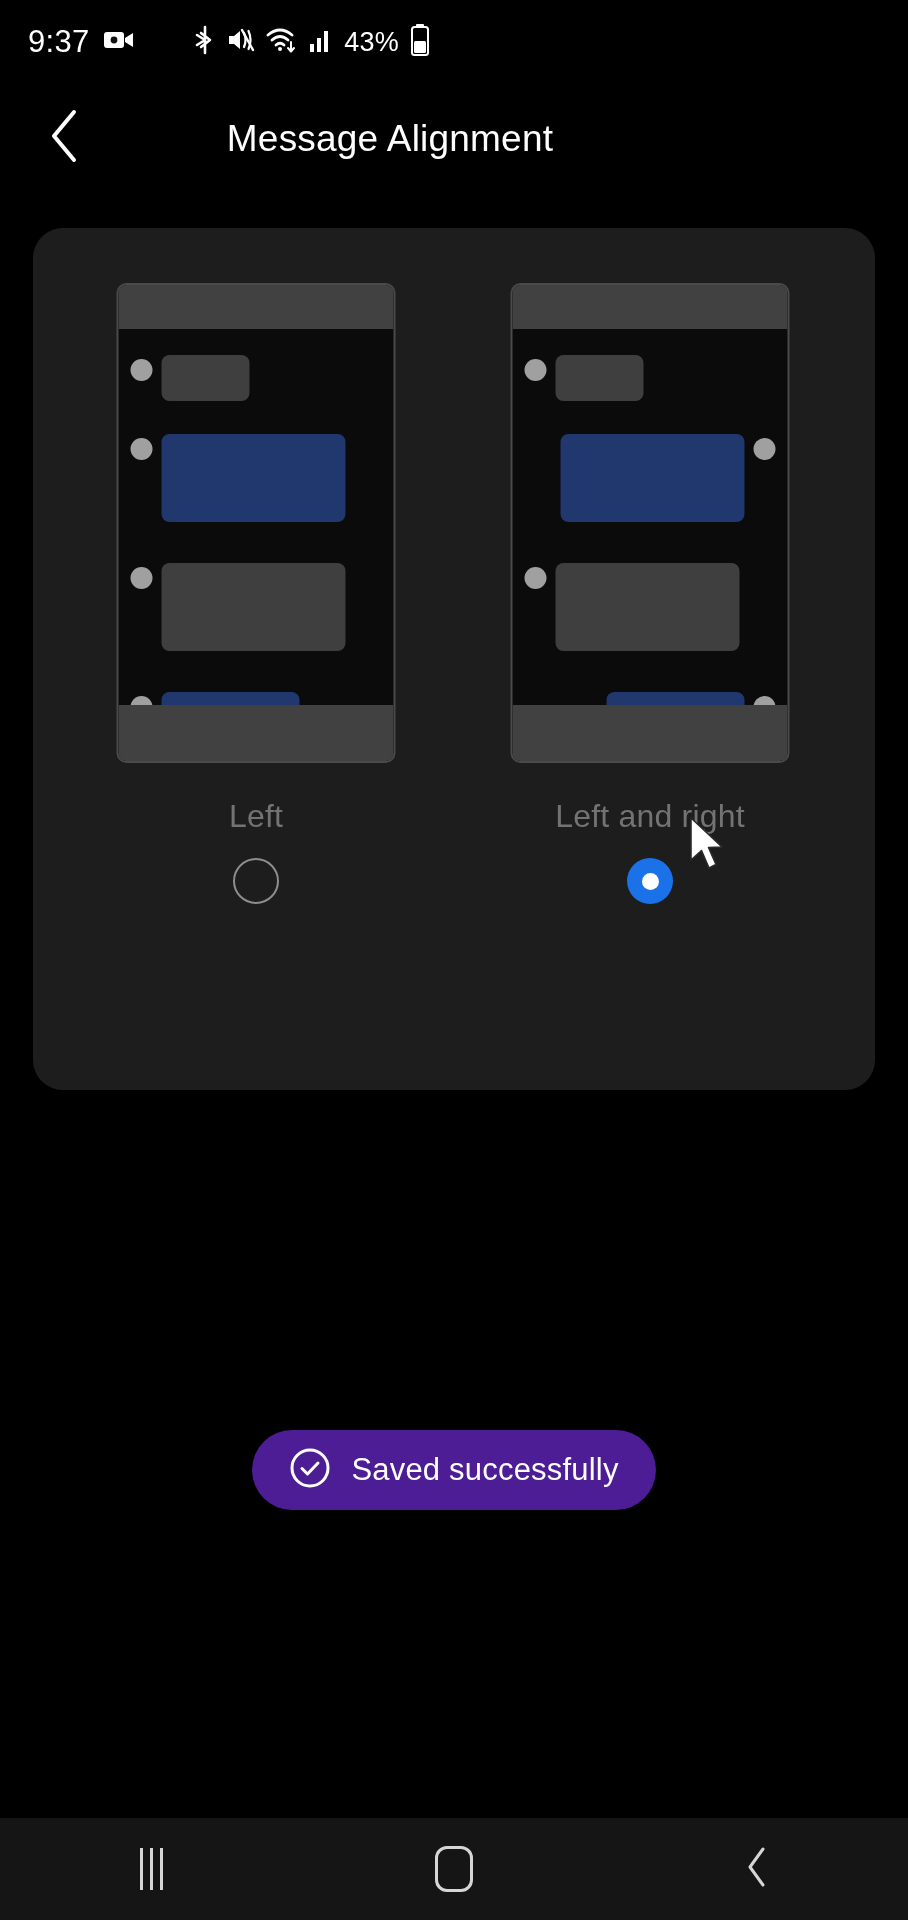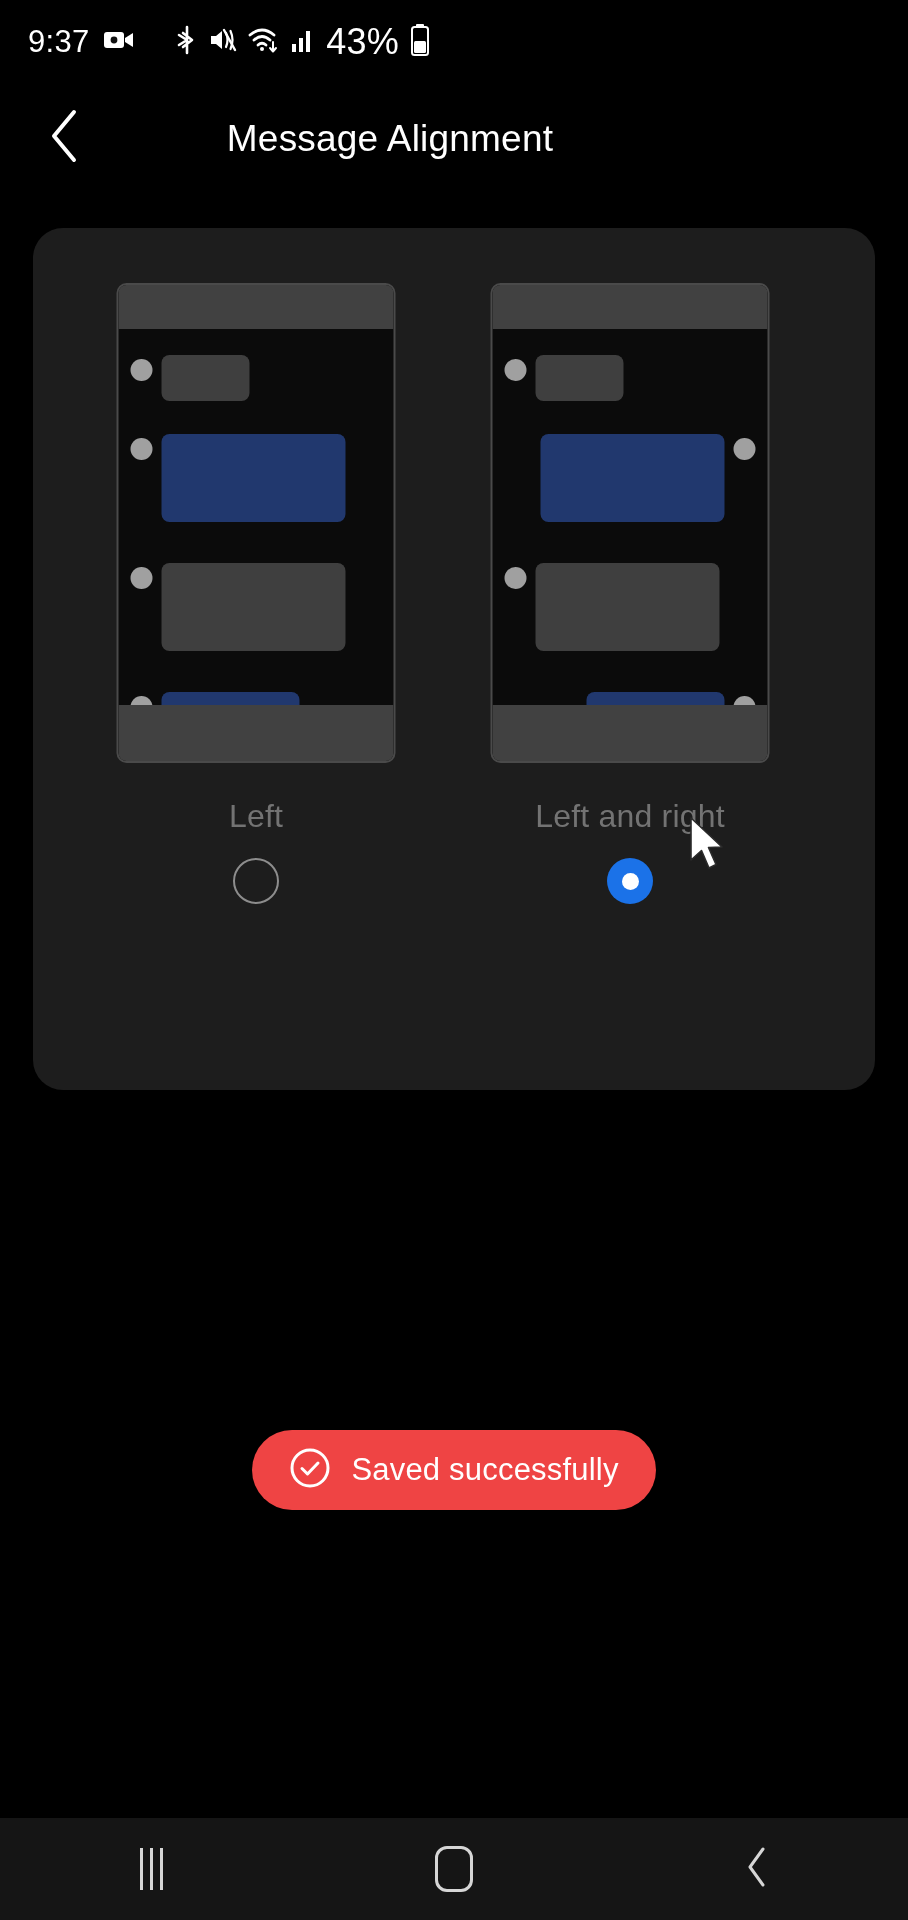--- a/index.html
+++ b/index.html
@@ -12,21 +12,21 @@
   #root { position:relative; width:908px; height:1920px; background:#000; }
 
   
   .statusbar{
     position:absolute; top:0; left:0; width:860px; height:84px;
     display:flex; align-items:center;
   }
   .sb-left{ position:absolute; left:28px; top:0; height:84px; display:flex; align-items:center; gap:14px; }
   .sb-clock{ color:#ffffff; font-size:31px; letter-spacing:.3px; }
   .sb-right{ position:absolute; right:430px; top:0; height:84px; display:flex; align-items:center; gap:11px;}
-  .sb-batt-text{ color:#ffffff; font-size:36px; letter-spacing:.2px; }
+  .sb-batt-text{ color:#ffffff; font-size:27px; letter-spacing:.2px; }
   .ic{ display:block; }
 
   
   .header{
     position:absolute; top:84px; left:0; width:908px; height:110px;
   }
   .back-btn{
     position:absolute; left:24px; top:14px; width:80px; height:80px;
     display:flex; align-items:center; justify-content:center;
   }
@@ -41,21 +41,21 @@
     position:absolute; left:33px; top:228px; width:842px; height:862px;
     background:#1d1d1d; border-radius:30px;
   }
   .previews{
     position:absolute; left:0; top:0; width:842px; height:862px;
   }
   .option{
     position:absolute; top:0; width:370px; height:862px;
   }
   .option.left-opt{ left:38px; }
-  .option.right-opt{ left:412px; }
+  .option.right-opt{ left:432px; }
 
   .phone{
     position:absolute; top:55px; left:50%; transform:translateX(-50%);
     width:279px; height:480px;
     background:#0b0b0b;
     border:2px solid #4a4a4a;
     border-radius:10px;
     overflow:hidden;
   }
   .phone-topbar{
@@ -98,21 +98,21 @@
   }
   .radio.sel{ border:none; background:#1b72e8; }
   .radio.sel::after{
     content:""; width:17px; height:17px; border-radius:50%; background:#ffffff;
   }
 
   
   .toast{
     position:absolute; left:252px; top:1430px;
     width:404px; height:80px; border-radius:40px;
-    background:#ef4444;
+    background:#4c1d95;
     display:flex; align-items:center; justify-content:center; gap:20px;
   }
   .toast-text{ color:#ffffff; font-size:31px; letter-spacing:.2px; }
 
   
   .navbar{
     position:absolute; left:0; bottom:0; width:908px; height:102px;
     background:#151515;
     display:flex; align-items:center;
   }

